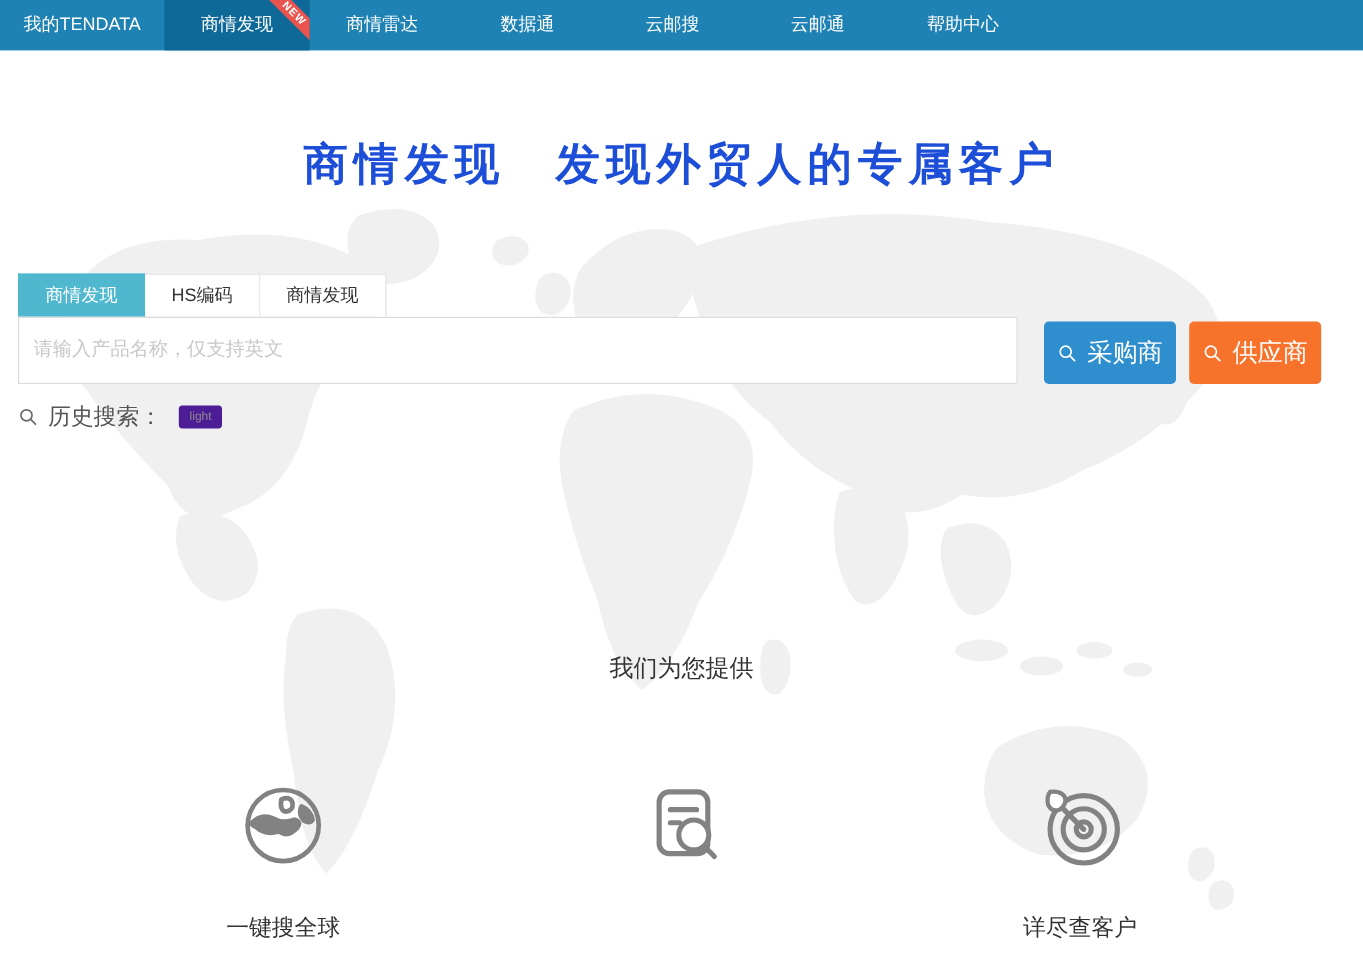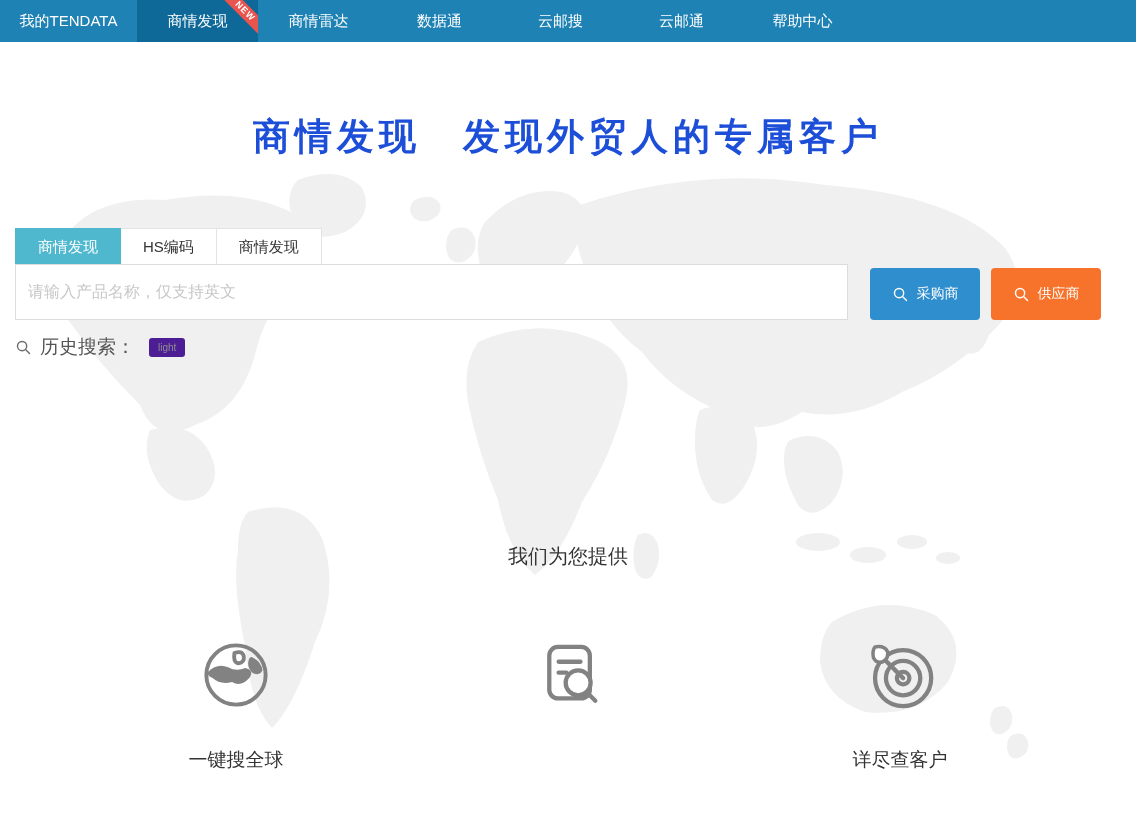--- a/index.html
+++ b/index.html
@@ -22,34 +22,34 @@
 
   
   .search-tabs { position:absolute; left:15px; top:228px; display:flex; z-index:3; }
   .stab { height:36px; line-height:36px; padding:0 22px; font-size:15px; color:#333; background:#fff; border:1px solid #e3e3e3; border-bottom:none; border-left:none; cursor:pointer; }
   .stab:first-child { border-left:1px solid #e3e3e3; }
   .stab.active { background:#4fb8cf; color:#fff; border-color:#4fb8cf; }
 
   .search-input { position:absolute; left:15px; top:264px; width:833px; height:56px; border:1px solid #dcdcdc; background:#fff; font-size:16px; padding:0 12px; color:#333; outline:none; z-index:3; }
   .search-input::placeholder { color:#c8c8c8; }
 
-  .search-btn { position:absolute; top:268px; width:110px; height:52px; border:none; border-radius:4px; color:#fff; font-size:14px; cursor:pointer; display:flex; align-items:center; justify-content:center; gap:8px; z-index:3; font-family:"Liberation Sans", sans-serif; }
+  .search-btn { position:absolute; top:268px; width:110px; height:52px; border:none; border-radius:4px; color:#fff; font-size:21px; cursor:pointer; display:flex; align-items:center; justify-content:center; gap:8px; z-index:3; font-family:"Liberation Sans", sans-serif; }
   .btn-buyer { left:870px; background:#2e8ece; }
   .btn-supplier { left:991px; background:#f7732c; }
   .search-btn svg { width:17px; height:17px; }
 
   .history-row { position:absolute; left:15px; top:334px; height:26px; display:flex; align-items:center; z-index:3; }
   .history-row svg { width:17px; height:17px; }
   .history-label { font-size:19px; color:#555; margin-left:8px; }
   .history-tag { margin-left:14px; background:#4c1d95; color:#8e8e8e; font-size:10px; border-radius:3px; padding:4px 9px; cursor:pointer; }
 
   
   .provide-title { position:absolute; left:0; top:543px; width:1136px; text-align:center; font-size:20px; color:#333; z-index:2; }
 
-  .features { position:absolute; left:156px; top:635px; width:824px; display:flex; justify-content:space-between; z-index:2; }
+  .features { position:absolute; left:156px; top:648px; width:824px; display:flex; justify-content:space-between; z-index:2; }
   .feature { width:160px; text-align:center; }
   .feature .ficon { height:80px; display:flex; align-items:center; justify-content:center; }
   .feature .ficon svg { width:78px; height:78px; }
   .feature-label { margin-top:32px; font-size:19px; color:#333; }
 </style>
 </head>
 <body>
 
 <div class="page">
 

